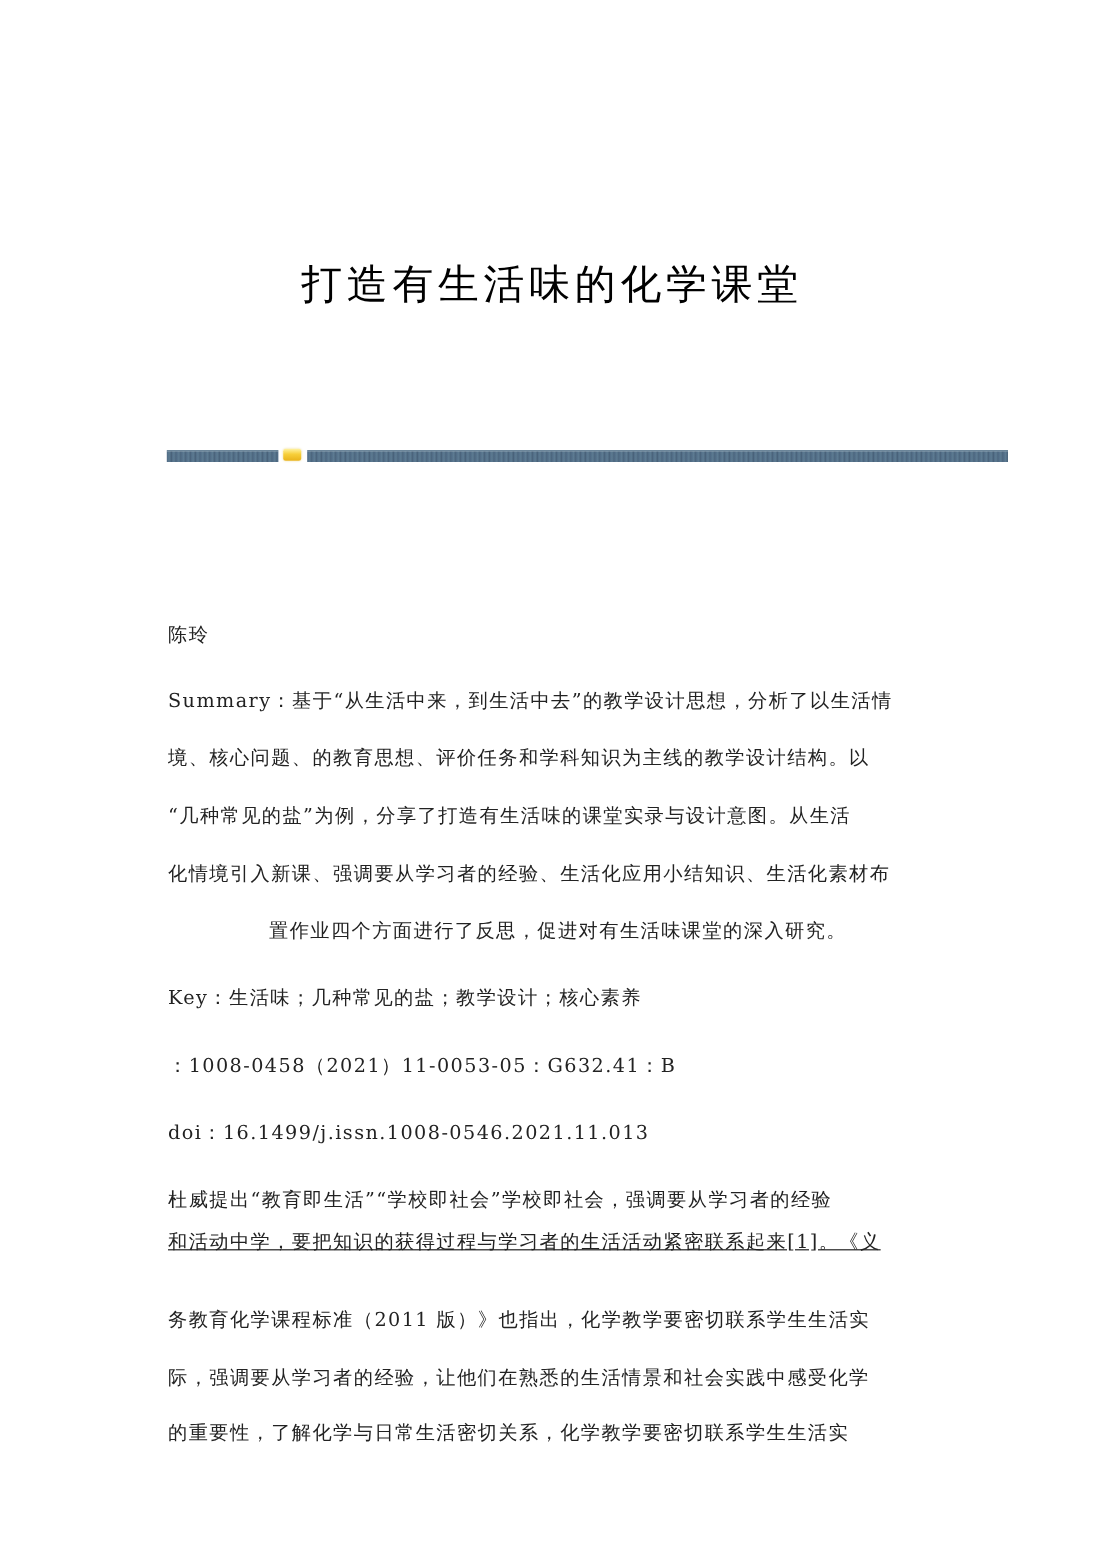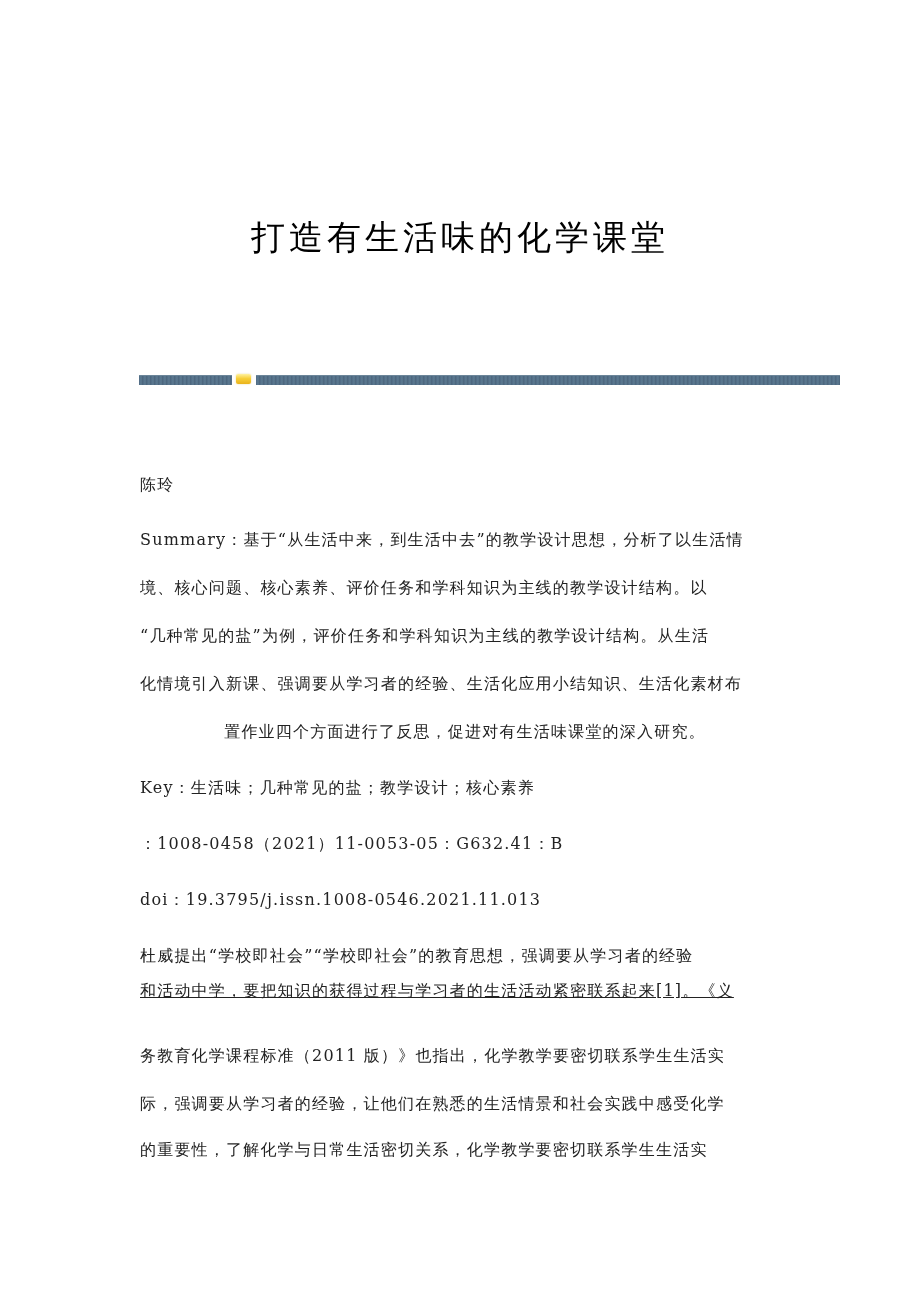--- a/index.html
+++ b/index.html
@@ -65,46 +65,47 @@
     }
     .text {
       position: absolute;
       left: 140px;
       width: 650px;
       font-size: 16px;
       line-height: 20px;
       white-space: nowrap;
       letter-spacing: 1.2px;
       color: #222222;
+      margin-top: 44px;
     }
   </style>
 </head>
 <body>
 
 <h1 class="title">打造有生活味的化学课堂</h1>
 
 <div class="divider">
   <div class="bar-left"></div>
   <div class="ornament"></div>
   <div class="bar-right"></div>
 </div>
 
 <div class="text" style="top:475px;">陈玲</div>
 
 <div>
   <div class="text" style="top:530px;">Summary：基于“从生活中来，到生活中去”的教学设计思想，分析了以生活情</div>
-  <div class="text" style="top:578px;">境、核心问题、核心素养、评价任务和学科知识为主线的教学设计结构。以</div>
-  <div class="text" style="top:626px;">“几种常见的盐”为例，评价任务和学科知识为主线的教学设计结构。从生活</div>
+  <div class="text" style="top:578px;">境、核心问题、的教育思想、评价任务和学科知识为主线的教学设计结构。以</div>
+  <div class="text" style="top:626px;">“几种常见的盐”为例，分享了打造有生活味的课堂实录与设计意图。从生活</div>
   <div class="text" style="top:674px;">化情境引入新课、强调要从学习者的经验、生活化应用小结知识、生活化素材布</div>
   <div class="text" style="top:722px;text-align:center;">置作业四个方面进行了反思，促进对有生活味课堂的深入研究。</div>
 </div>
 
 <div class="text" style="top:778px;">Key：生活味；几种常见的盐；教学设计；核心素养</div>
 <div class="text" style="top:834px;">：1008-0458（2021）11-0053-05：G632.41：B</div>
-<div class="text" style="top:890px;">doi：19.3795/j.issn.1008-0546.2021.11.013</div>
+<div class="text" style="top:890px;">doi：16.1499/j.issn.1008-0546.2021.11.013</div>
 
 <div>
-  <div class="text" style="top:946px;">杜威提出“学校即社会”“学校即社会”的教育思想，强调要从学习者的经验</div>
+  <div class="text" style="top:946px;">杜威提出“教育即生活”“学校即社会”学校即社会，强调要从学习者的经验</div>
   <div class="text" style="top:981px;text-decoration:underline;">和活动中学，要把知识的获得过程与学习者的生活活动紧密联系起来[1]。《义</div>
   <div class="text" style="top:1046px;">务教育化学课程标准（2011 版）》也指出，化学教学要密切联系学生生活实</div>
   <div class="text" style="top:1094px;">际，强调要从学习者的经验，让他们在熟悉的生活情景和社会实践中感受化学</div>
   <div class="text" style="top:1140px;">的重要性，了解化学与日常生活密切关系，化学教学要密切联系学生生活实</div>
 </div>
 
 </body></html>

